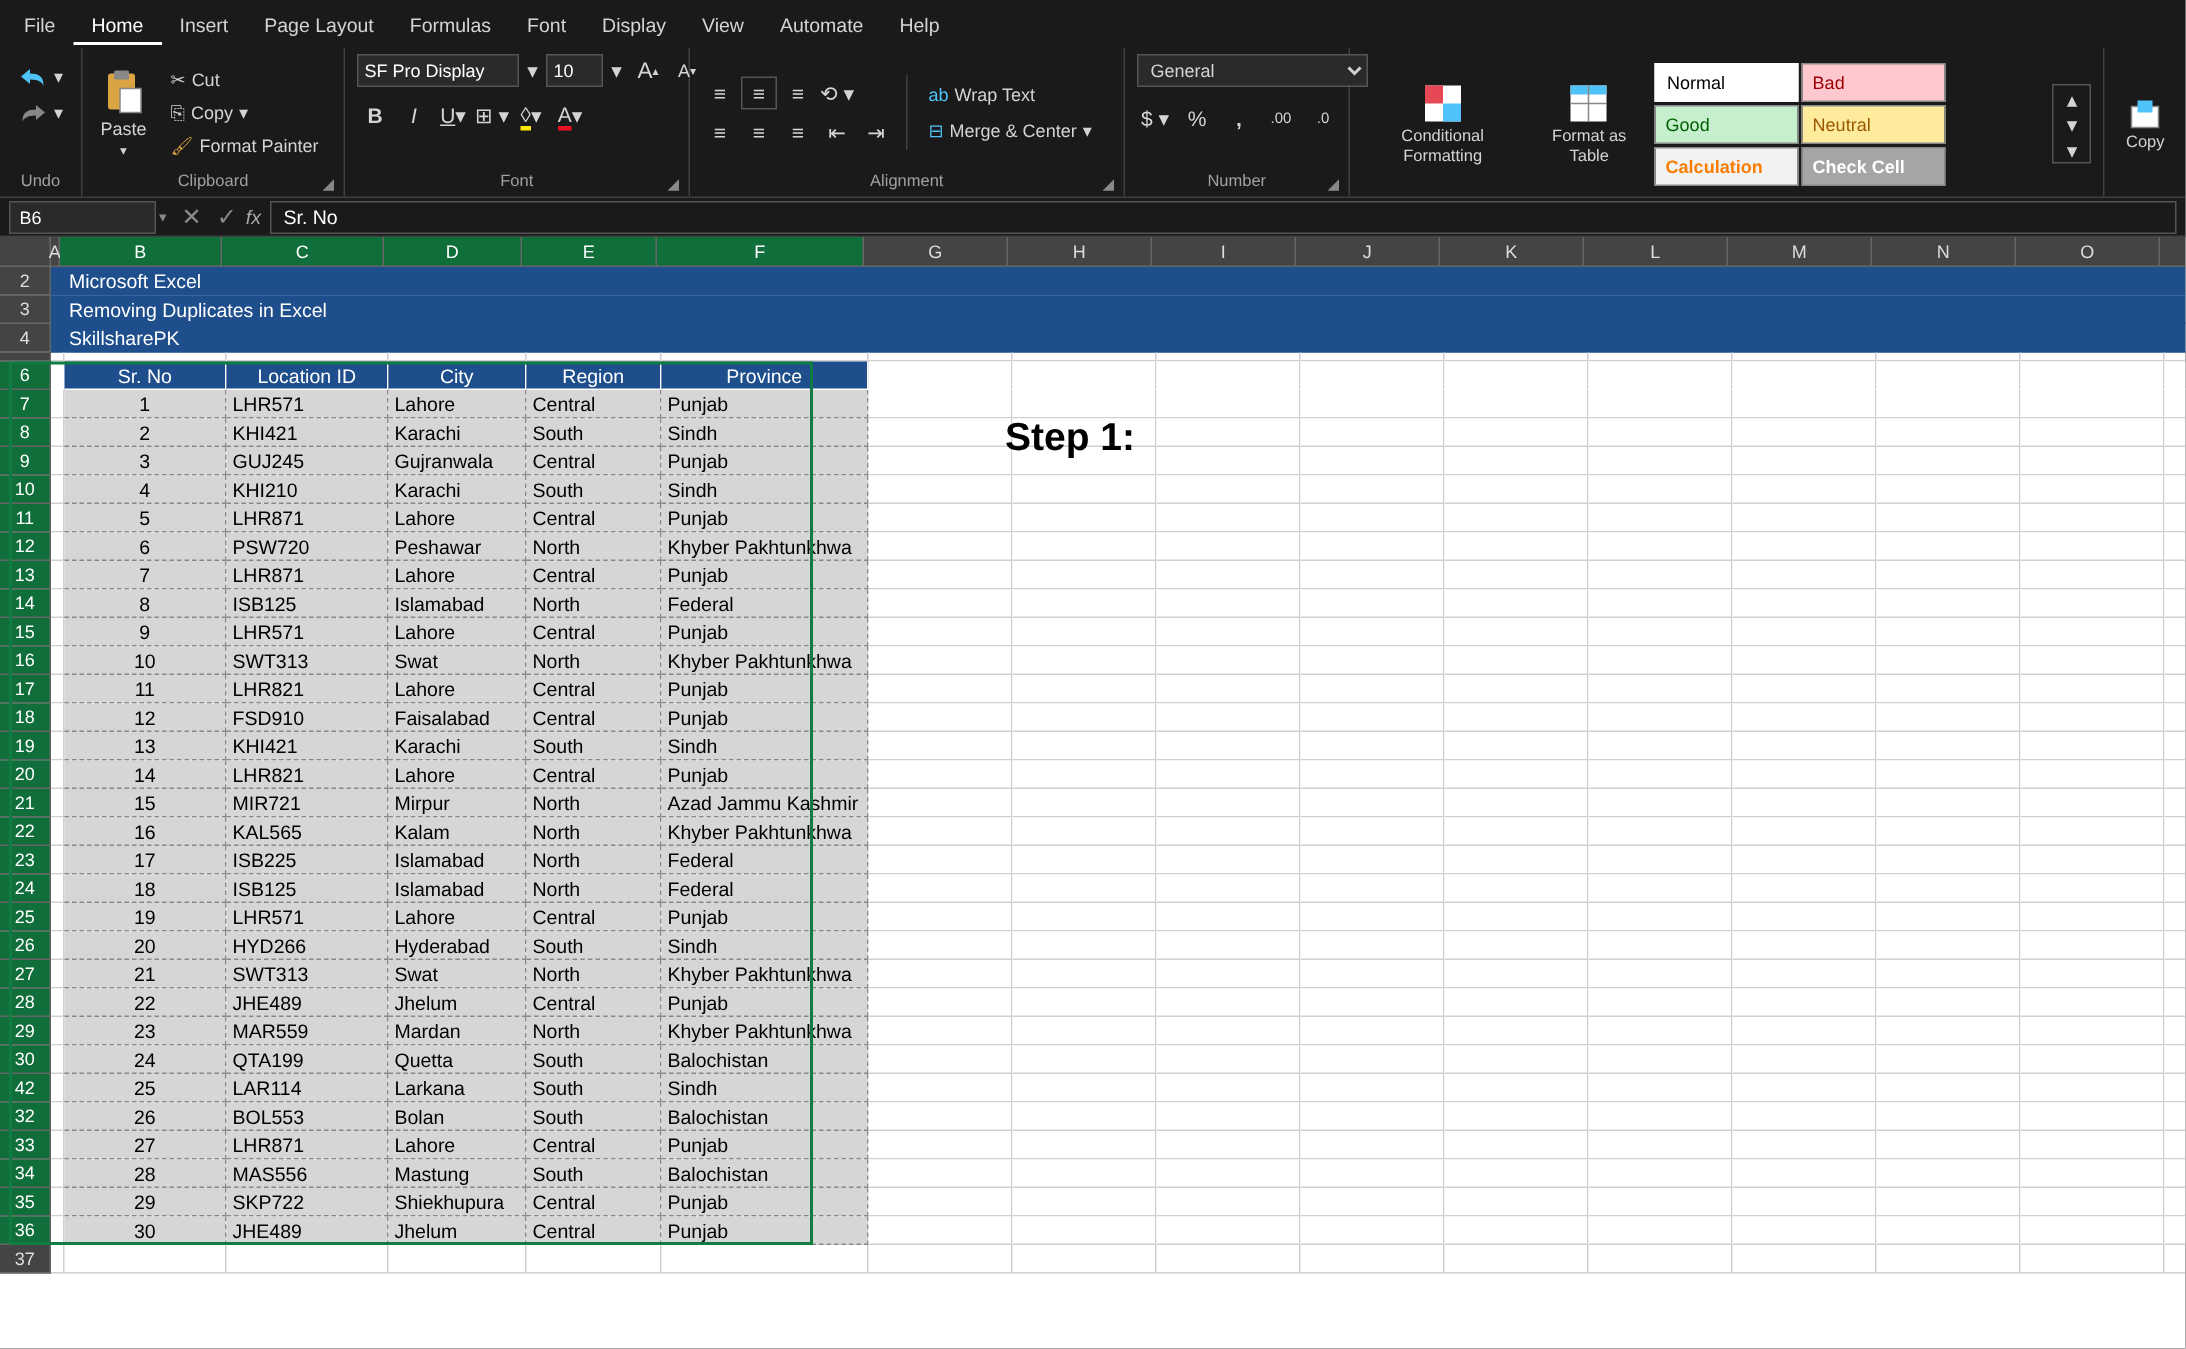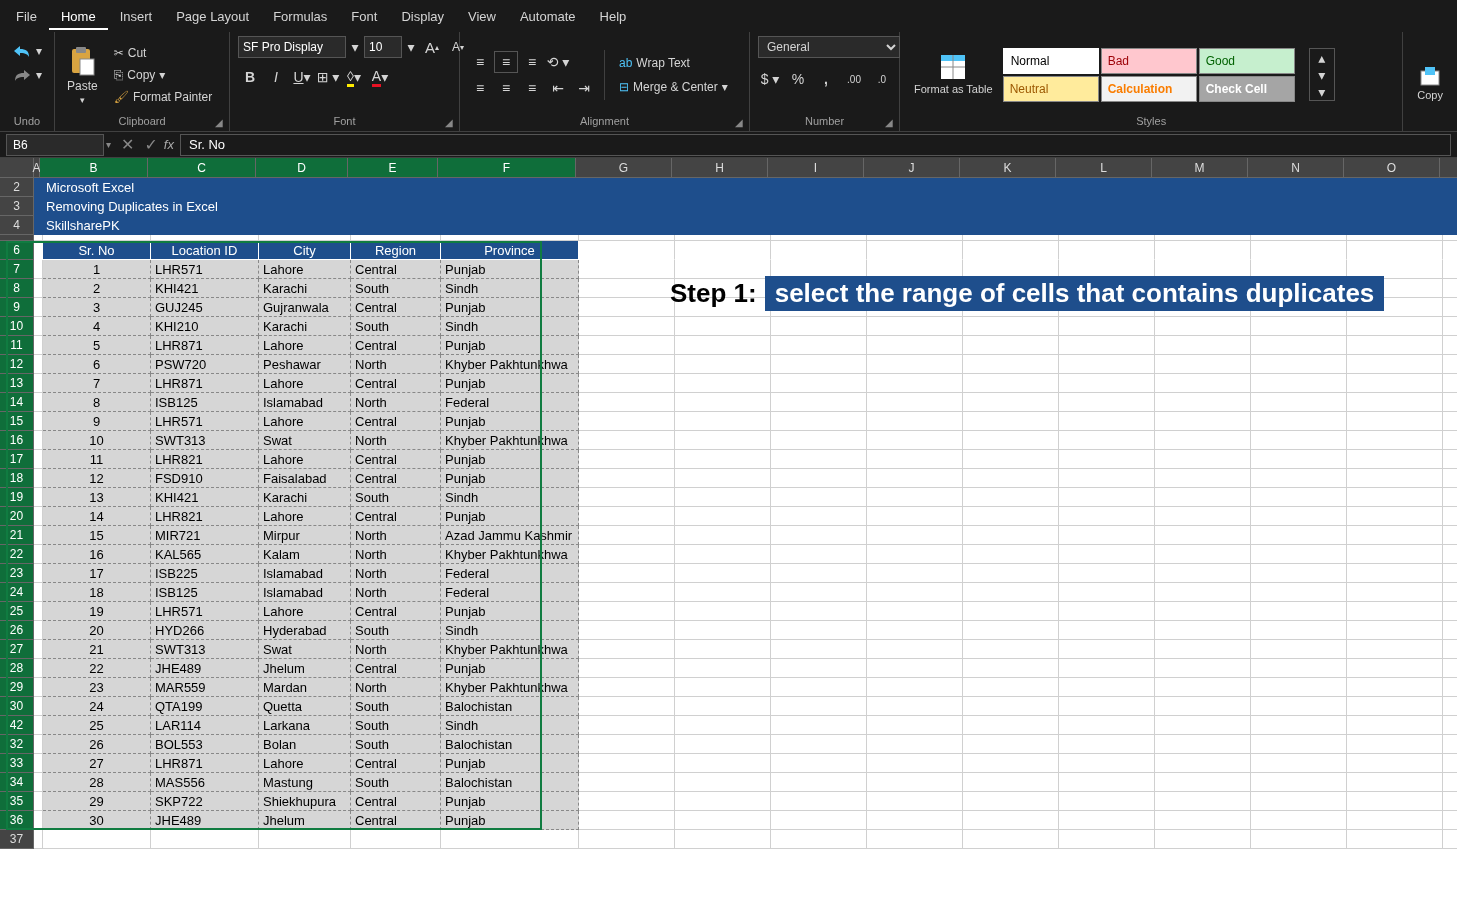--- a/index.html
+++ b/index.html
@@ -39,21 +39,21 @@
 .icon-btn { width: 24px; height: 22px; color: #d4d4d4; display: flex; align-items: center; justify-content: center; font-size: 14px; cursor: pointer; }
 
 
 .alignment-group { width: 290px; position: relative; }
 .align-col { display: flex; flex-direction: column; gap: 4px; }
 .align-row { display: flex; gap: 2px; }
 .large-align-btn { color: #d4d4d4; font-size: 12px; display: flex; align-items: center; gap: 4px; padding: 3px 6px; }
 
 
 .number-group { width: 150px; position: relative; }
-.number-format-select { background: #2a2a2a; border: 1px solid #555; color: #d4d4d4; font-size: 12px; padding: 2px 4px; width: 142px; height: 22px; }
+.number-format-select { background: #2a2a2a; border: 1px solid #555; color: #d4d4d4; font-size: 12px; padding: 2px 4px; width: 154px; height: 22px; }
 .num-row { display: flex; gap: 4px; margin-top: 6px; }
 
 
 .styles-group { flex: 1; position: relative; }
 .style-gallery { display: flex; gap: 2px; flex-wrap: wrap; width: 300px; }
 .style-cell { width: 96px; height: 26px; border: 1px solid #888; font-size: 12px; display: flex; align-items: center; padding: 0 6px; }
 .style-normal { background: #fff; color: #000; border: 2px solid #fff; }
 .style-bad { background: #ffc7ce; color: #9c0006; }
 .style-good { background: #c6efce; color: #006100; }
 .style-neutral { background: #ffeb9c; color: #9c5700; }
@@ -238,41 +238,48 @@
     </div>
     <div class="ribbon-group-label">Number</div>
     <span class="dialog-launcher">◢</span>
   </div>
 
   <div class="ribbon-group styles-group">
     <div class="ribbon-content">
       <div class="rbtn-col">
         <svg width="28" height="28" viewBox="0 0 28 28">
             <rect x="2" y="2" width="24" height="24" fill="#fff"></rect>
+            <rect x="2" y="2" width="12" height="12" fill="#e74856"></rect>
+            <rect x="14" y="14" width="12" height="12" fill="#4fc3f7"></rect>
+          </svg>
+        <span style="text-align:center; line-height:1.1;">Conditional Formatting</span>
+      </div>
+      <div class="rbtn-col">
+        <svg width="28" height="28" viewBox="0 0 28 28">
+            <rect x="2" y="2" width="24" height="24" fill="#fff"></rect>
             <rect x="2" y="2" width="24" height="6" fill="#4fc3f7"></rect>
             <line x1="2" y1="14" x2="26" y2="14" stroke="#888"></line>
             <line x1="14" y1="2" x2="14" y2="26" stroke="#888"></line>
           </svg>
         <span style="text-align:center; line-height:1.1;">Format as Table</span>
       </div>
       <div class="style-gallery">
         <div class="style-cell style-normal">Normal</div>
         <div class="style-cell style-bad">Bad</div>
         <div class="style-cell style-good">Good</div>
         <div class="style-cell style-neutral">Neutral</div>
         <div class="style-cell style-calc">Calculation</div>
         <div class="style-cell style-check">Check Cell</div>
       </div>
       <div style="display:flex; flex-direction:column; color:#888; font-size:9px; margin-left:2px; border:1px solid #555;">
         <span class="icon-btn" style="height:17px">▴</span>
         <span class="icon-btn" style="height:17px">▾</span>
         <span class="icon-btn" style="height:17px">▾</span>
       </div>
     </div>
-    <div class="ribbon-group-label">Styles</div>
   </div>
 
   <div class="ribbon-group" style="border-right:none">
     <div class="ribbon-content">
       <div class="rbtn-col">
         <svg width="22" height="22" viewBox="0 0 22 22">
             <rect x="2" y="6" width="18" height="14" fill="#fff" stroke="#888"></rect>
             <rect x="6" y="2" width="10" height="8" fill="#4fc3f7"></rect>
           </svg>
         <span>Copy</span>
@@ -955,15 +962,14 @@
         <div class="cell wM"></div>
         <div class="cell wN"></div>
         <div class="cell wO"></div>
         <div class="cell wP"></div>
       </div>
     </div>
   <div class="selection-border" id="sel-border" style="left: 6px; top: 83px; width: 536px; height: 589px;"></div>
 
   <div class="step-overlay">
     <span class="step-label">Step 1:</span>
-    <span class="step-highlight">select the range of cells that contains duplicates</span>
   </div>
 </div>
 
 </body></html>

